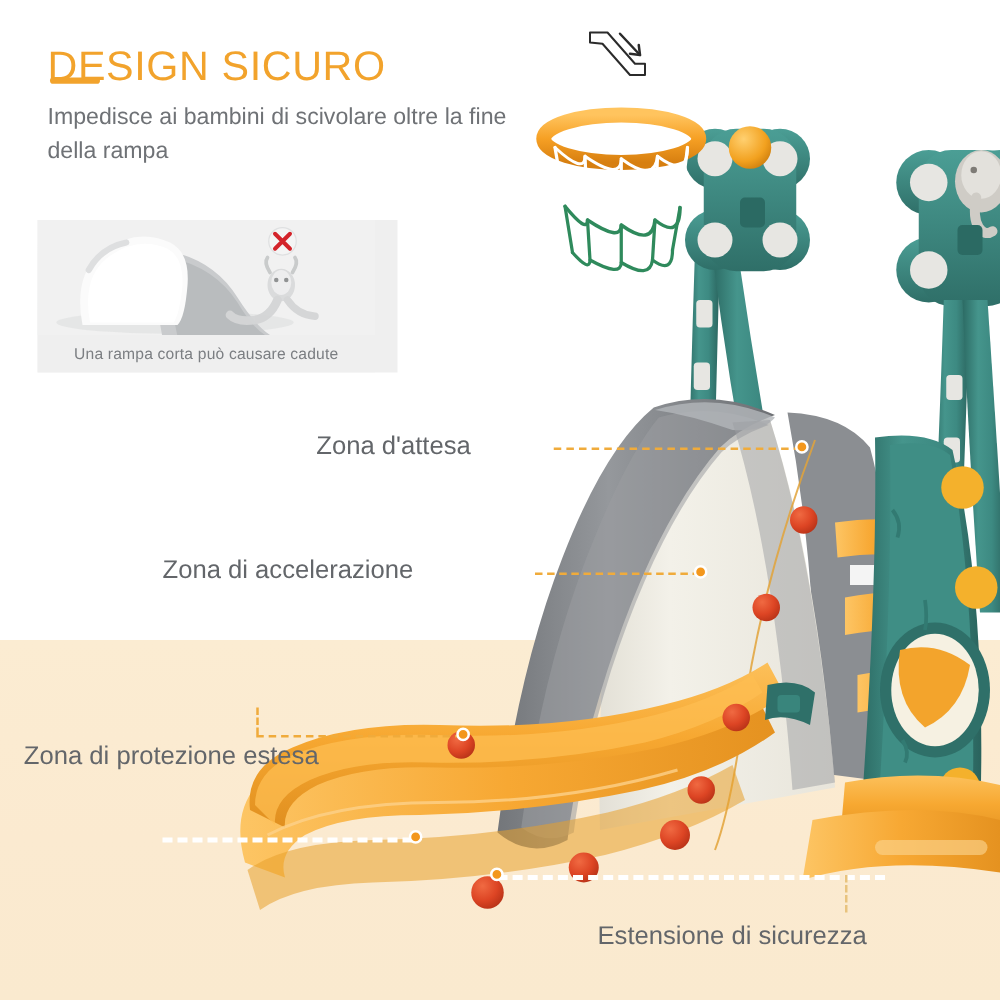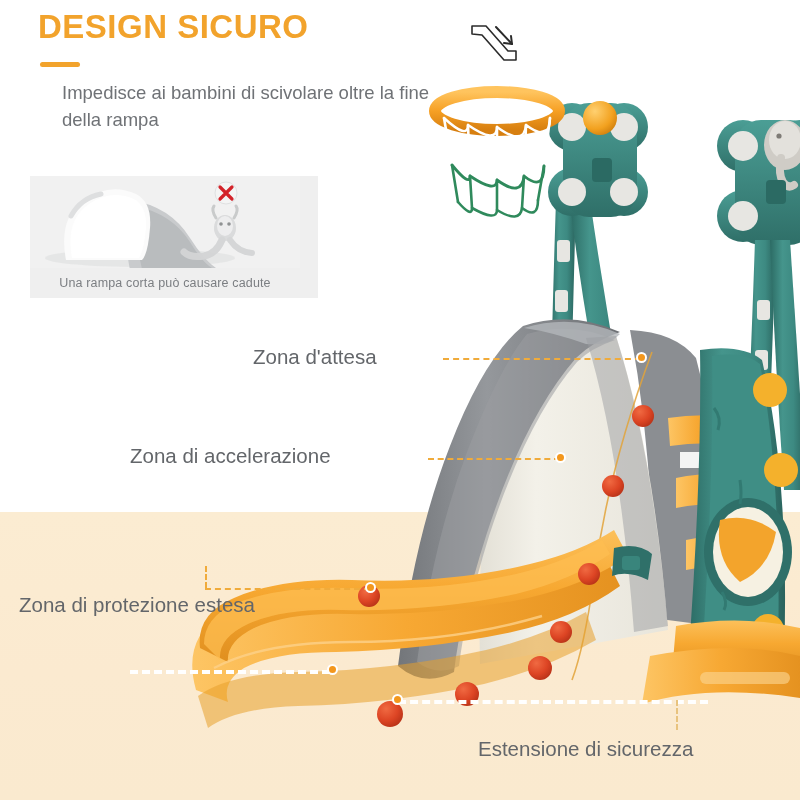--- a/index.html
+++ b/index.html
@@ -10,31 +10,31 @@
   }
   #stage{position:relative;width:800px;height:800px;overflow:hidden;background:#ffffff;}
 
   
   .bg-top{position:absolute;left:0;top:0;width:800px;height:512px;background:#ffffff;}
   .bg-bottom{position:absolute;left:0;top:512px;width:800px;height:288px;
     background:linear-gradient(180deg,#fbecd2 0%,#fbead0 55%,#faeacf 100%);}
 
   
   .title{
-    position:absolute;left:38px;top:10px;
-    font-size:33px;font-weight:bold;letter-spacing:.5px;
+    position:absolute;left:38px;top:36px;
+    font-size:33px;font-weight:normal;letter-spacing:.5px;
     color:#f2a32c;line-height:1;
   }
   .title-rule{
     position:absolute;left:40px;top:62px;width:40px;height:5px;
     background:#f2a32c;border-radius:3px;
   }
   .subtitle{
     position:absolute;left:38px;top:80px;width:400px;
-    font-size:18.5px;color:#6f7276;line-height:1.45;font-weight:400;margin-left:24px;
+    font-size:18.5px;color:#6f7276;line-height:1.45;font-weight:400;
   }
 
   
   .slide-pictogram{position:absolute;left:466px;top:18px;width:60px;height:50px;}
 
   
   .inset{
     position:absolute;left:30px;top:176px;width:288px;height:122px;
     background:#efefef;overflow:hidden;
   }

